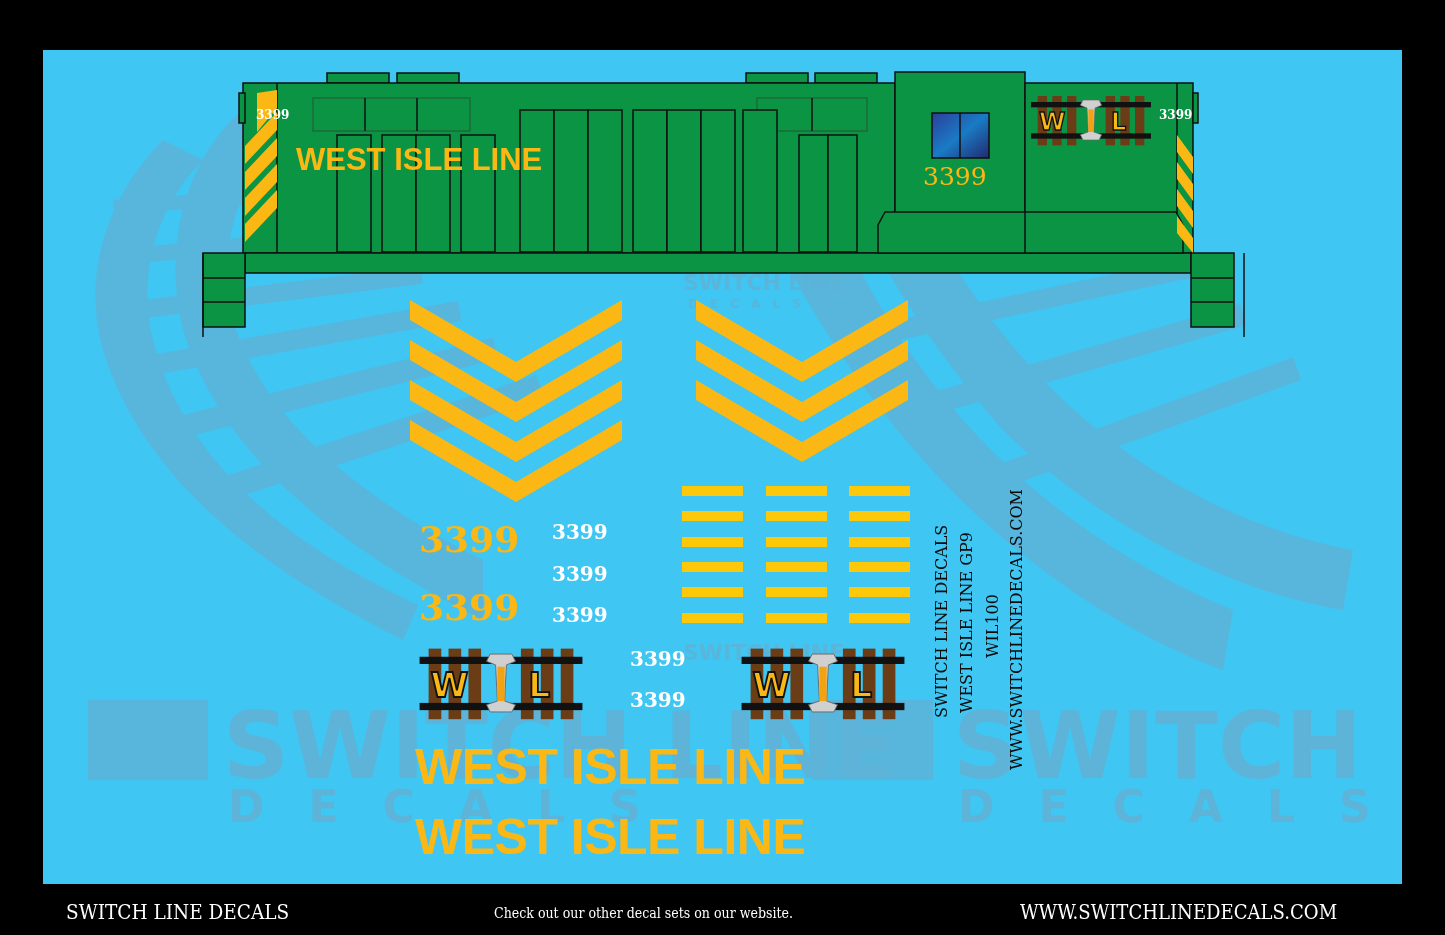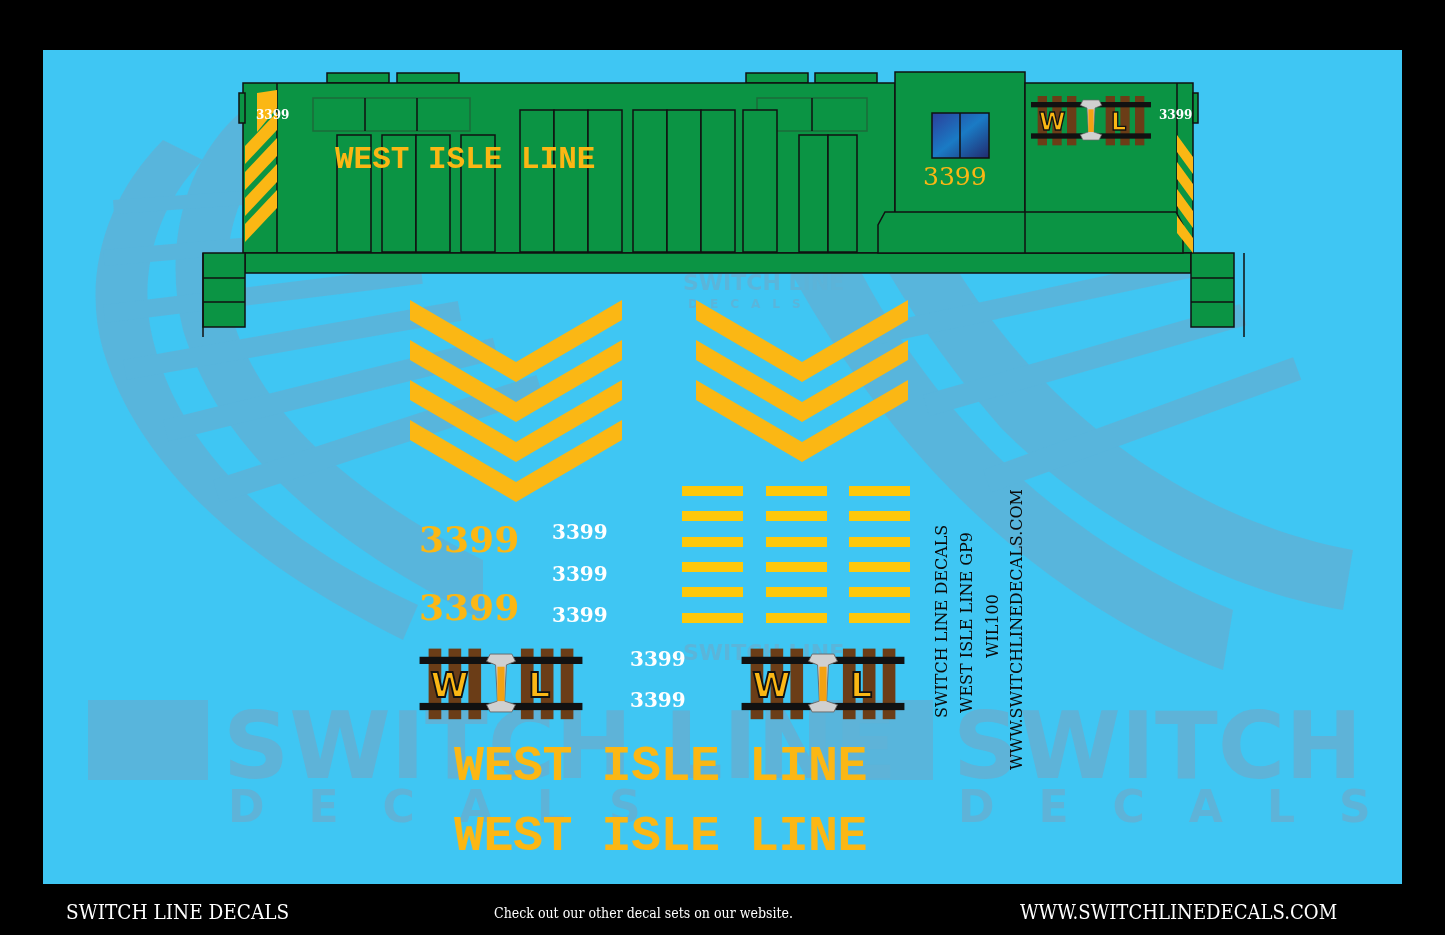--- a/index.html
+++ b/index.html
@@ -4,21 +4,21 @@
   <style>
     html, body { margin: 0; padding: 0; background: #000; }
     body { width: 1445px; height: 935px; position: relative; overflow: hidden; font-family: "DejaVu Serif", serif; }
     .sheet { position: absolute; left: 43px; top: 50px; width: 1359px; height: 834px; background: #3fc6f3; overflow: hidden; }
     .abs { position: absolute; }
     .wm { position: absolute; left: 0; top: 0; }
     .footer { position: absolute; left: 0; top: 884px; width: 1445px; height: 51px; background: #000; }
     .foot-left { position: absolute; left: 66px; top: 16px; color: #fff; font-family: "DejaVu Serif", serif; font-size: 21px; letter-spacing: 0px; font-weight: normal; transform: scaleX(0.88); transform-origin: left center; }
     .foot-mid { position: absolute; left: 494px; top: 21px; color: #fff; font-family: "DejaVu Serif", serif; font-size: 14px; transform: scaleX(0.9); transform-origin: left center; }
     .foot-right { position: absolute; left: 1020px; top: 16px; color: #fff; font-family: "DejaVu Serif", serif; font-size: 21px; transform: scaleX(0.86); transform-origin: left center; }
-    .wil-title { font-family: Liberation Mono, monospace; font-weight: bold; color: #fbb714; white-space: nowrap; margin-left: 39px; }
+    .wil-title { font-family: Liberation Sans, sans-serif; font-weight: bold; color: #fbb714; white-space: nowrap; }
     .num-yellow { font-family: "DejaVu Serif", serif; font-weight: bold; color: #fbb714; white-space: nowrap; }
     .num-white { font-family: "DejaVu Serif", serif; font-weight: bold; color: #fff; white-space: nowrap; }
     .vtext { position: absolute; font-family: "DejaVu Serif", serif; color: #0b0b0b; white-space: nowrap; transform: rotate(-90deg); transform-origin: left top; font-size: 16px; }
     .stripe { position: absolute; width: 61px; height: 10px; background: #fec80a; }
   </style>
 </head>
 <body>
 
 <div class="sheet">
 

